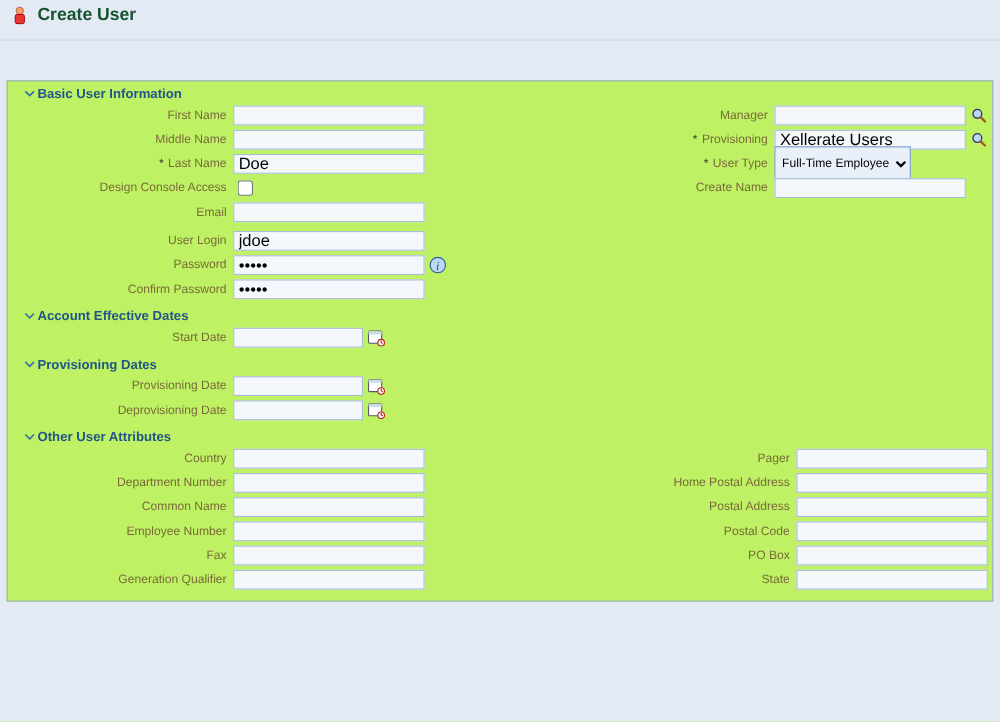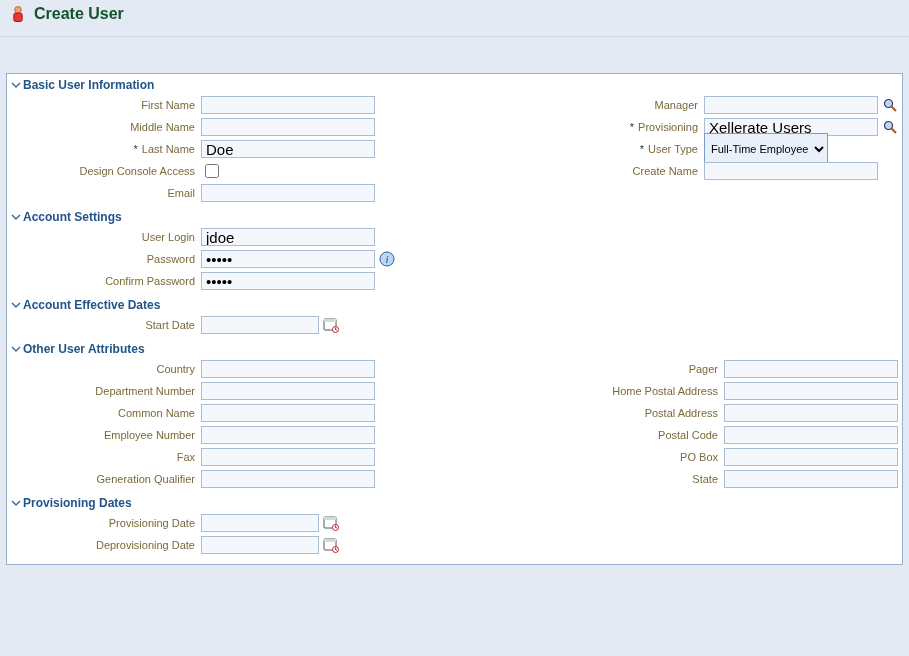--- a/index.html
+++ b/index.html
@@ -21,23 +21,23 @@
     height: 20px;
     margin-right: 6px;
   }
   .header-title {
     color: #14532d;
     font-weight: bold;
     font-size: 16px;
   }
   .form-panel {
     margin: 36px 6px 16px 6px;
-    background: #ffffff;
+    background: #bef264;
     border: 1px solid #97b0cb;
-    padding: 2px 4px 4px 4px;
+    padding: 2px 4px 4px 15px;
   }
   .section {
     margin-bottom: 4px;
   }
   .section-header {
     display: flex;
     align-items: center;
     padding: 2px 0;
     cursor: pointer;
   }
@@ -215,26 +215,20 @@
           <span class="label">Create Name</span>
           <span class="field">
               <input class="w-wide" type="text" value="" style="">
             </span>
         </div>
       </div>
     </div>
   </div>
 
   <div class="section">
-    <div class="section-header">
-      <span class="disclosure-icon"><svg viewBox="0 0 10 10">
-            <path d="M1 3 L5 7 L9 3" fill="none" stroke="#3a6ea5" stroke-width="1.5"></path>
-          </svg></span>
-      <span class="section-title">Account Settings</span>
-    </div>
     <div class="section-body">
       <div class="col col-left">
         <div class="row">
           <span class="label">User Login</span>
           <span class="field">
               <input class="w-std" type="text" value="jdoe" style="">
             </span>
         </div>
         <div class="row">
           <span class="label">Password</span>
@@ -284,138 +278,138 @@
         </div>
       </div>
     </div>
   </div>
 
   <div class="section">
     <div class="section-header">
       <span class="disclosure-icon"><svg viewBox="0 0 10 10">
             <path d="M1 3 L5 7 L9 3" fill="none" stroke="#3a6ea5" stroke-width="1.5"></path>
           </svg></span>
-      <span class="section-title">Other User Attributes</span>
+      <span class="section-title">Provisioning Dates</span>
     </div>
     <div class="section-body">
       <div class="col col-left">
         <div class="row">
-            <span class="label">Country</span>
-            <span class="field">
-              <input class="w-std" type="text" value="" style="">
-            </span>
-          </div>
-        <div class="row">
-            <span class="label">Department Number</span>
-            <span class="field">
-              <input class="w-std" type="text" value="" style="">
-            </span>
-          </div>
-        <div class="row">
-            <span class="label">Common Name</span>
-            <span class="field">
-              <input class="w-std" type="text" value="" style="">
-            </span>
-          </div>
-        <div class="row">
-            <span class="label">Employee Number</span>
-            <span class="field">
-              <input class="w-std" type="text" value="" style="">
-            </span>
-          </div>
-        <div class="row">
-            <span class="label">Fax</span>
-            <span class="field">
-              <input class="w-std" type="text" value="" style="">
-            </span>
-          </div>
-        <div class="row">
-            <span class="label">Generation Qualifier</span>
-            <span class="field">
-              <input class="w-std" type="text" value="" style="">
-            </span>
-          </div>
-      </div>
-      <div class="col col-right">
-        <div class="row">
-            <span class="label">Pager</span>
-            <span class="field">
-              <input class="w-wide" type="text" value="" style="">
-            </span>
-          </div>
-        <div class="row">
-            <span class="label">Home Postal Address</span>
-            <span class="field">
-              <input class="w-wide" type="text" value="" style="">
-            </span>
-          </div>
-        <div class="row">
-            <span class="label">Postal Address</span>
-            <span class="field">
-              <input class="w-wide" type="text" value="" style="">
-            </span>
-          </div>
-        <div class="row">
-            <span class="label">Postal Code</span>
-            <span class="field">
-              <input class="w-wide" type="text" value="" style="">
-            </span>
-          </div>
-        <div class="row">
-            <span class="label">PO Box</span>
-            <span class="field">
-              <input class="w-wide" type="text" value="" style="">
-            </span>
-          </div>
-        <div class="row">
-            <span class="label">State</span>
-            <span class="field">
-              <input class="w-wide" type="text" value="" style="">
-            </span>
-          </div>
+          <span class="label">Provisioning Date</span>
+          <span class="field">
+            <input class="w-date" type="text" value="" style="">
+            <span class="icon-btn date-icon">
+              <svg viewBox="0 0 16 16">
+                  <rect x="1" y="2" width="12" height="11" rx="1" fill="#fff" stroke="#556" stroke-width="1"></rect>
+                  <rect x="1" y="2" width="12" height="3" fill="#cdd"></rect>
+                  <circle cx="12.5" cy="12.5" r="3" fill="#fff" stroke="#b22" stroke-width="1"></circle>
+                  <line x1="12.5" y1="10.5" x2="12.5" y2="12.5" stroke="#b22"></line>
+                  <line x1="12.5" y1="12.5" x2="14" y2="13" stroke="#b22"></line>
+                </svg>
+            </span>
+          </span>
+        </div>
+        <div class="row">
+          <span class="label">Deprovisioning Date</span>
+          <span class="field">
+            <input class="w-date" type="text" value="" style="">
+            <span class="icon-btn date-icon">
+              <svg viewBox="0 0 16 16">
+                  <rect x="1" y="2" width="12" height="11" rx="1" fill="#fff" stroke="#556" stroke-width="1"></rect>
+                  <rect x="1" y="2" width="12" height="3" fill="#cdd"></rect>
+                  <circle cx="12.5" cy="12.5" r="3" fill="#fff" stroke="#b22" stroke-width="1"></circle>
+                  <line x1="12.5" y1="10.5" x2="12.5" y2="12.5" stroke="#b22"></line>
+                  <line x1="12.5" y1="12.5" x2="14" y2="13" stroke="#b22"></line>
+                </svg>
+            </span>
+          </span>
+        </div>
       </div>
     </div>
   </div>
 
   <div class="section">
     <div class="section-header">
       <span class="disclosure-icon"><svg viewBox="0 0 10 10">
             <path d="M1 3 L5 7 L9 3" fill="none" stroke="#3a6ea5" stroke-width="1.5"></path>
           </svg></span>
-      <span class="section-title">Provisioning Dates</span>
+      <span class="section-title">Other User Attributes</span>
     </div>
     <div class="section-body">
       <div class="col col-left">
         <div class="row">
-          <span class="label">Provisioning Date</span>
-          <span class="field">
-            <input class="w-date" type="text" value="" style="">
-            <span class="icon-btn date-icon">
-              <svg viewBox="0 0 16 16">
-                  <rect x="1" y="2" width="12" height="11" rx="1" fill="#fff" stroke="#556" stroke-width="1"></rect>
-                  <rect x="1" y="2" width="12" height="3" fill="#cdd"></rect>
-                  <circle cx="12.5" cy="12.5" r="3" fill="#fff" stroke="#b22" stroke-width="1"></circle>
-                  <line x1="12.5" y1="10.5" x2="12.5" y2="12.5" stroke="#b22"></line>
-                  <line x1="12.5" y1="12.5" x2="14" y2="13" stroke="#b22"></line>
-                </svg>
-            </span>
-          </span>
-        </div>
-        <div class="row">
-          <span class="label">Deprovisioning Date</span>
-          <span class="field">
-            <input class="w-date" type="text" value="" style="">
-            <span class="icon-btn date-icon">
-              <svg viewBox="0 0 16 16">
-                  <rect x="1" y="2" width="12" height="11" rx="1" fill="#fff" stroke="#556" stroke-width="1"></rect>
-                  <rect x="1" y="2" width="12" height="3" fill="#cdd"></rect>
-                  <circle cx="12.5" cy="12.5" r="3" fill="#fff" stroke="#b22" stroke-width="1"></circle>
-                  <line x1="12.5" y1="10.5" x2="12.5" y2="12.5" stroke="#b22"></line>
-                  <line x1="12.5" y1="12.5" x2="14" y2="13" stroke="#b22"></line>
-                </svg>
-            </span>
-          </span>
-        </div>
+            <span class="label">Country</span>
+            <span class="field">
+              <input class="w-std" type="text" value="" style="">
+            </span>
+          </div>
+        <div class="row">
+            <span class="label">Department Number</span>
+            <span class="field">
+              <input class="w-std" type="text" value="" style="">
+            </span>
+          </div>
+        <div class="row">
+            <span class="label">Common Name</span>
+            <span class="field">
+              <input class="w-std" type="text" value="" style="">
+            </span>
+          </div>
+        <div class="row">
+            <span class="label">Employee Number</span>
+            <span class="field">
+              <input class="w-std" type="text" value="" style="">
+            </span>
+          </div>
+        <div class="row">
+            <span class="label">Fax</span>
+            <span class="field">
+              <input class="w-std" type="text" value="" style="">
+            </span>
+          </div>
+        <div class="row">
+            <span class="label">Generation Qualifier</span>
+            <span class="field">
+              <input class="w-std" type="text" value="" style="">
+            </span>
+          </div>
+      </div>
+      <div class="col col-right">
+        <div class="row">
+            <span class="label">Pager</span>
+            <span class="field">
+              <input class="w-wide" type="text" value="" style="">
+            </span>
+          </div>
+        <div class="row">
+            <span class="label">Home Postal Address</span>
+            <span class="field">
+              <input class="w-wide" type="text" value="" style="">
+            </span>
+          </div>
+        <div class="row">
+            <span class="label">Postal Address</span>
+            <span class="field">
+              <input class="w-wide" type="text" value="" style="">
+            </span>
+          </div>
+        <div class="row">
+            <span class="label">Postal Code</span>
+            <span class="field">
+              <input class="w-wide" type="text" value="" style="">
+            </span>
+          </div>
+        <div class="row">
+            <span class="label">PO Box</span>
+            <span class="field">
+              <input class="w-wide" type="text" value="" style="">
+            </span>
+          </div>
+        <div class="row">
+            <span class="label">State</span>
+            <span class="field">
+              <input class="w-wide" type="text" value="" style="">
+            </span>
+          </div>
       </div>
     </div>
   </div>
 
 </div>
 
 </body></html>

